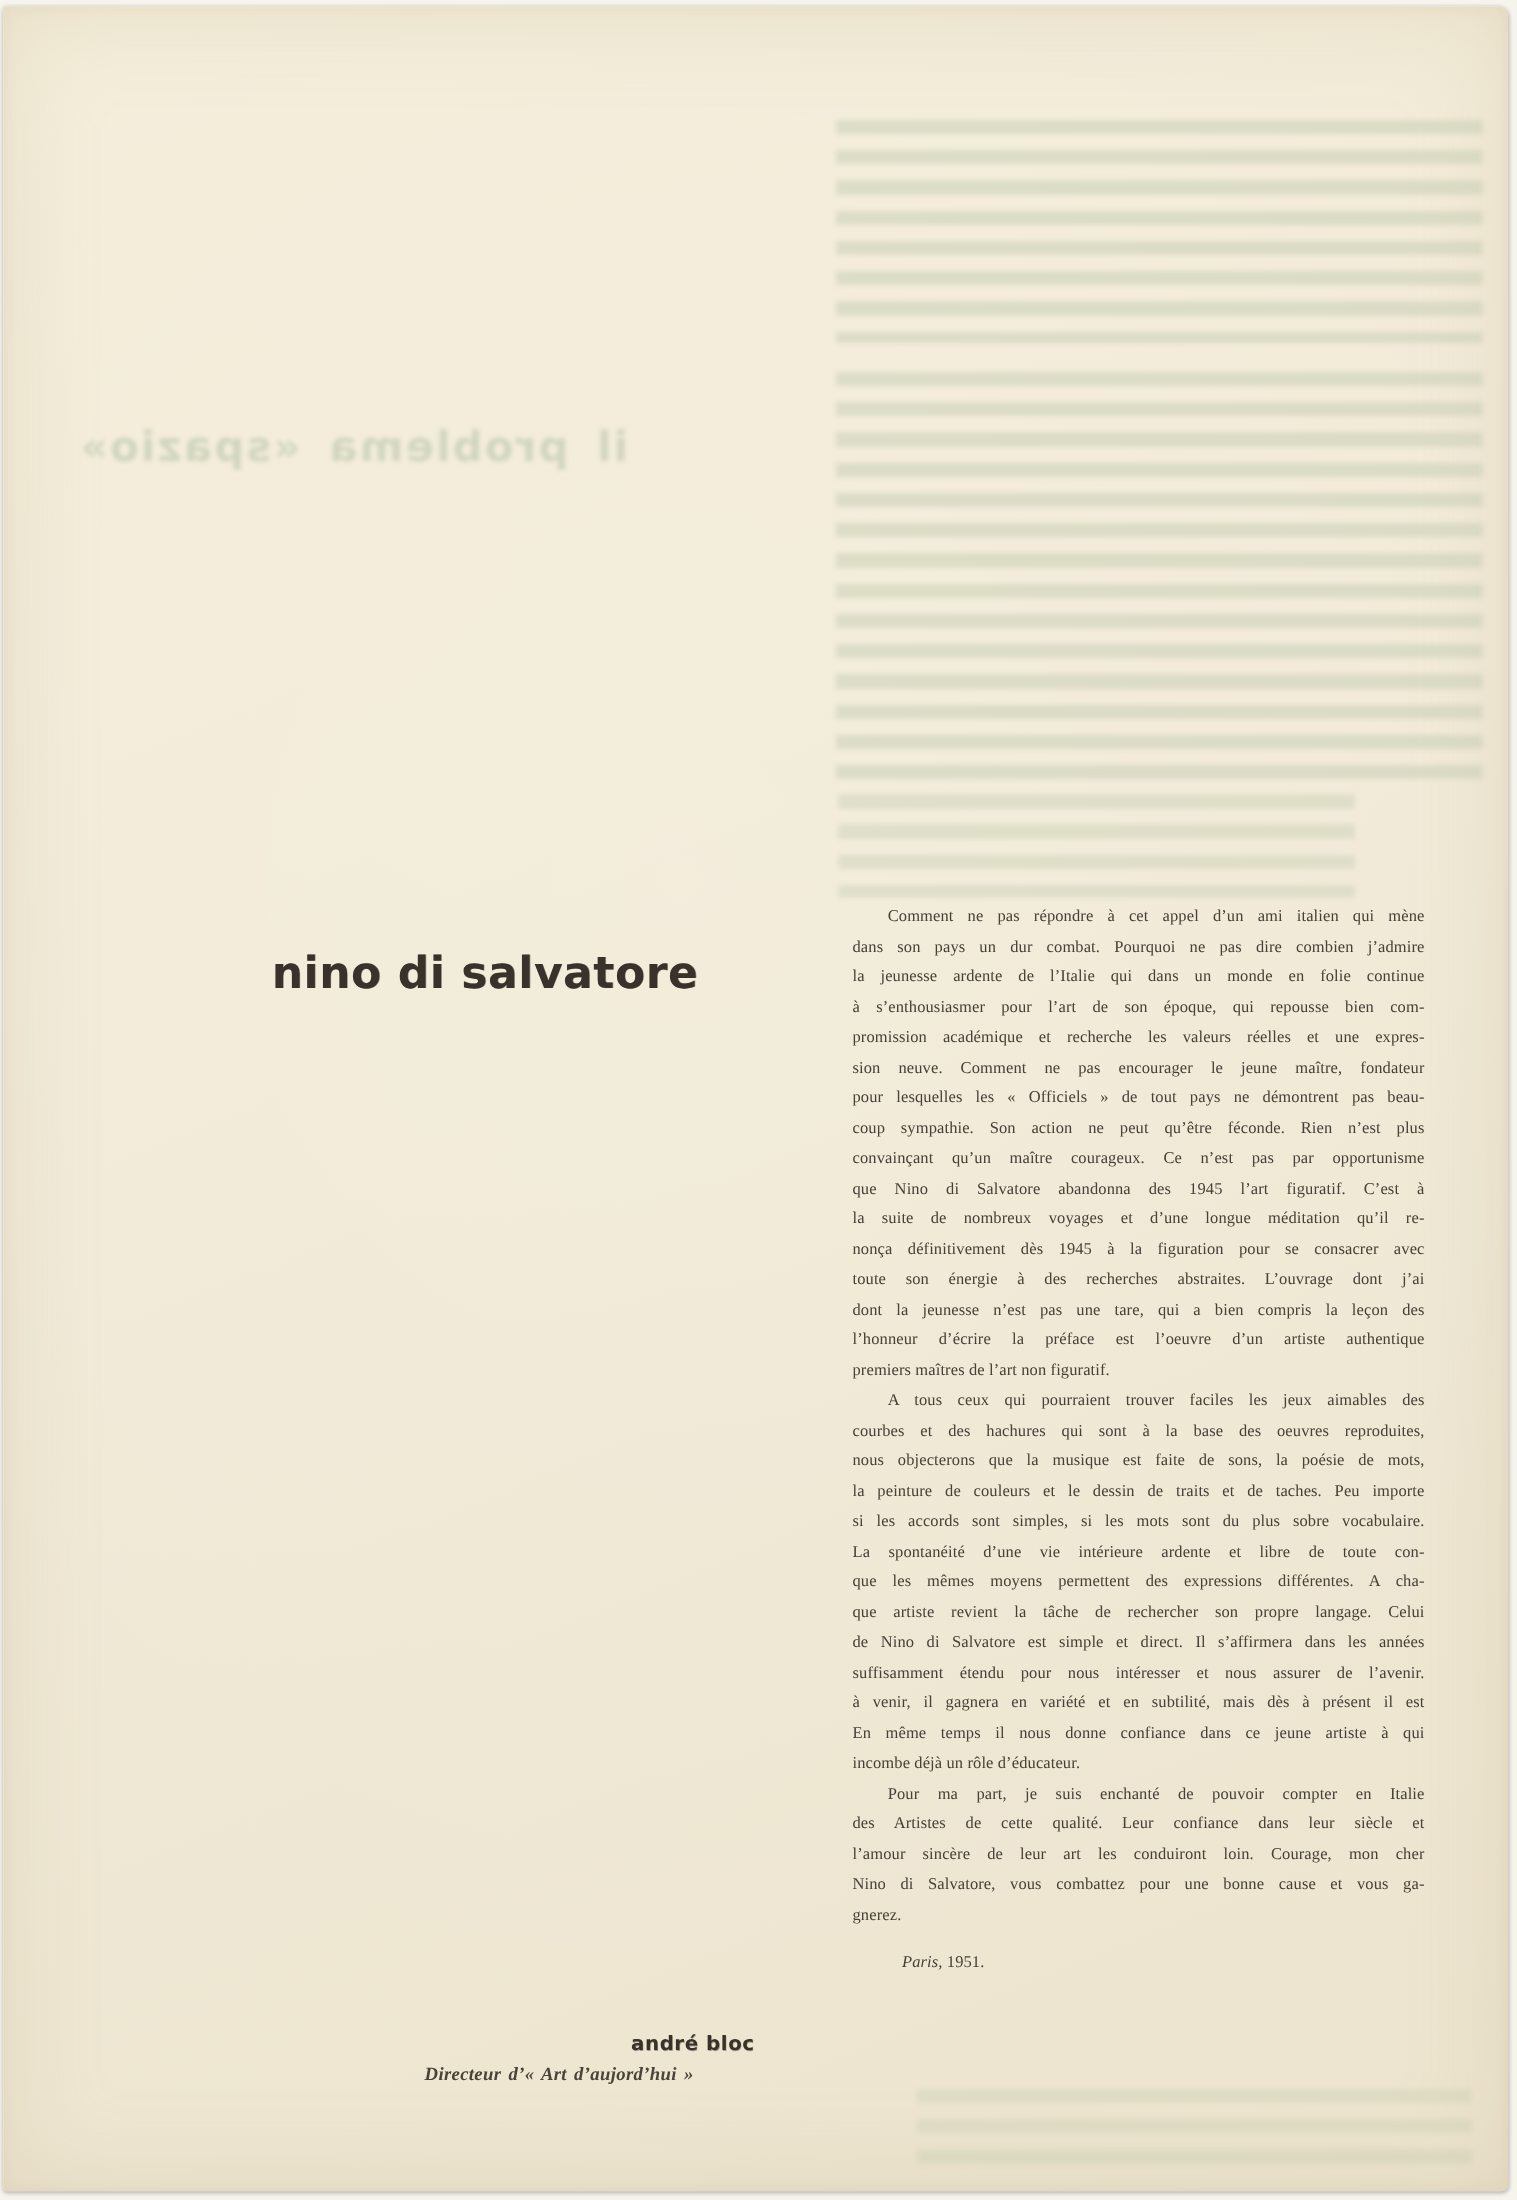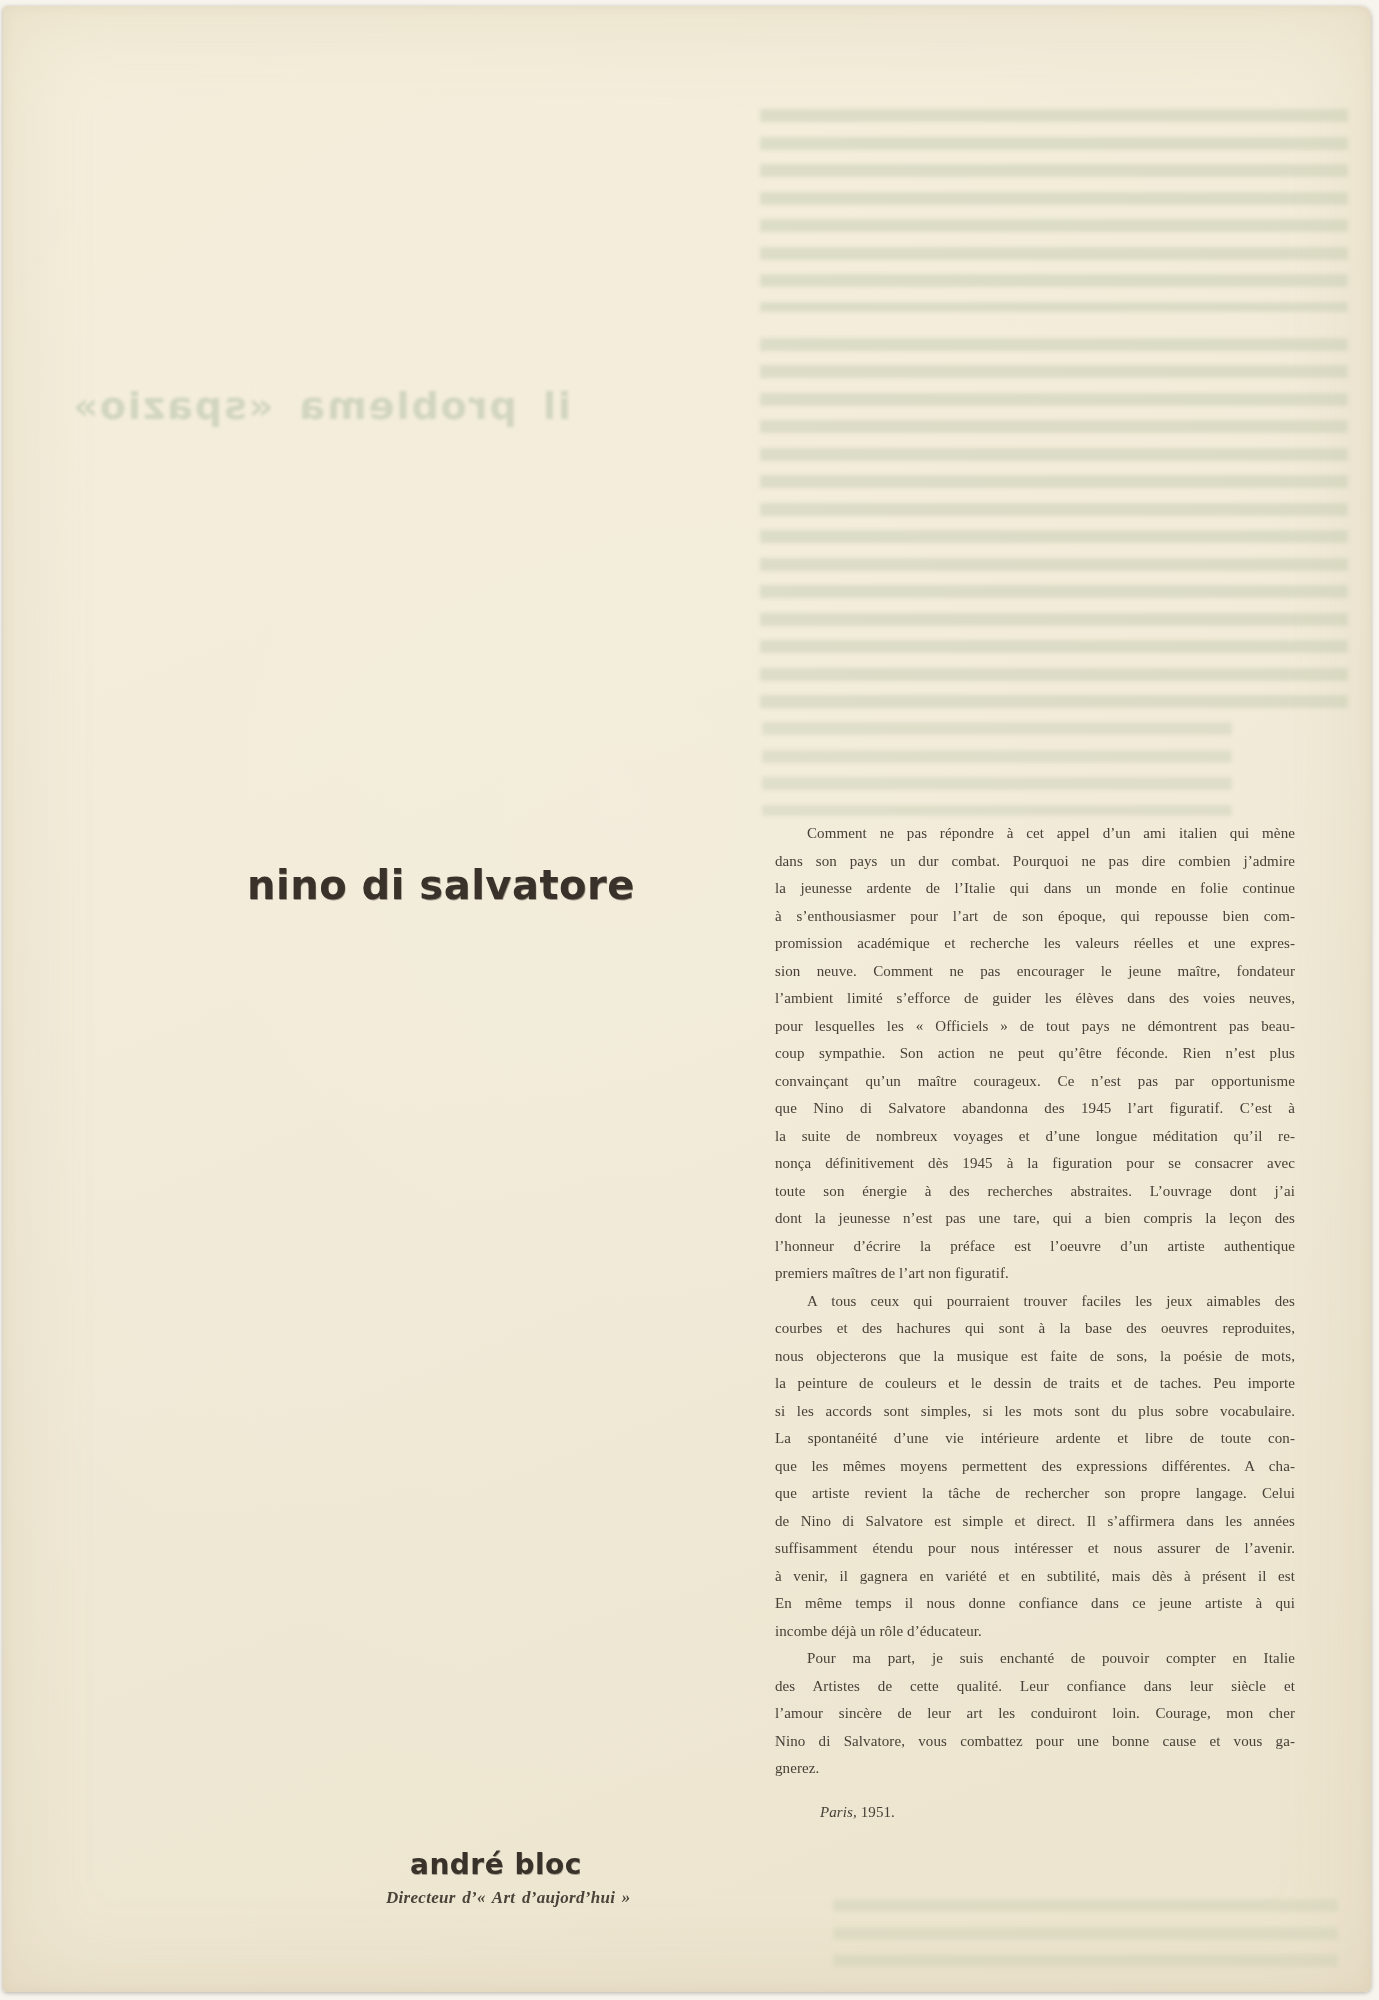--- a/index.html
+++ b/index.html
@@ -59,26 +59,27 @@
   .para + .para{}
   .line{text-align:justify;text-align-last:justify;overflow:hidden;}
   .line.first{text-indent:32px;}
   .line.lastline{text-align-last:left;}
   .dateline{margin-top:16px;padding-left:45px;}
   .dateline .place{font-style:italic;}
   .author{
     position:absolute;left:383px;top:1842px;width:300px;
   }
   .author-name{
-    font-family:"DejaVu Sans",sans-serif;font-weight:700;font-size:28px;
+    font-family:"DejaVu Sans",sans-serif;font-weight:700;font-size:18px;
     letter-spacing:.5px;
     color:var(--title-ink,#39322a);
     text-shadow:.5px .5px 0 rgba(57,50,42,.4);
     margin-left:24px;
     white-space:nowrap;
+    text-align:right;
   }
   .author-role{
     margin-top:7px;
     font-style:italic;font-weight:700;font-size:17px;
     letter-spacing:.3px;word-spacing:2px;
     color:#4a4339;
     white-space:nowrap;
   }
 </style>
 </head>
@@ -95,21 +96,20 @@
   <div class="book-title">nino di salvatore</div>
 
   <div class="preface">
     <div class="para">
         <div class="line first">Comment ne pas répondre à cet appel d’un ami italien qui mène</div>
         <div class="line">dans son pays un dur combat. Pourquoi ne pas dire combien j’admire</div>
         <div class="line">la jeunesse ardente de l’Italie qui dans un monde en folie continue</div>
         <div class="line">à s’enthousiasmer pour l’art de son époque, qui repousse bien com-</div>
         <div class="line">promission académique et recherche les valeurs réelles et une expres-</div>
         <div class="line">sion neuve. Comment ne pas encourager le jeune maître, fondateur</div>
-        <div class="line">l’ambient limité s’efforce de guider les élèves dans des voies neuves,</div>
         <div class="line">pour lesquelles les « Officiels » de tout pays ne démontrent pas beau-</div>
         <div class="line">coup sympathie. Son action ne peut qu’être féconde. Rien n’est plus</div>
         <div class="line">convainçant qu’un maître courageux. Ce n’est pas par opportunisme</div>
         <div class="line">que Nino di Salvatore abandonna des 1945 l’art figuratif. C’est à</div>
         <div class="line">la suite de nombreux voyages et d’une longue méditation qu’il re-</div>
         <div class="line">nonça définitivement dès 1945 à la figuration pour se consacrer avec</div>
         <div class="line">toute son énergie à des recherches abstraites. L’ouvrage dont j’ai</div>
         <div class="line">dont la jeunesse n’est pas une tare, qui a bien compris la leçon des</div>
         <div class="line">l’honneur d’écrire la préface est l’oeuvre d’un artiste authentique</div>
         <div class="line lastline">premiers maîtres de l’art non figuratif.</div>

